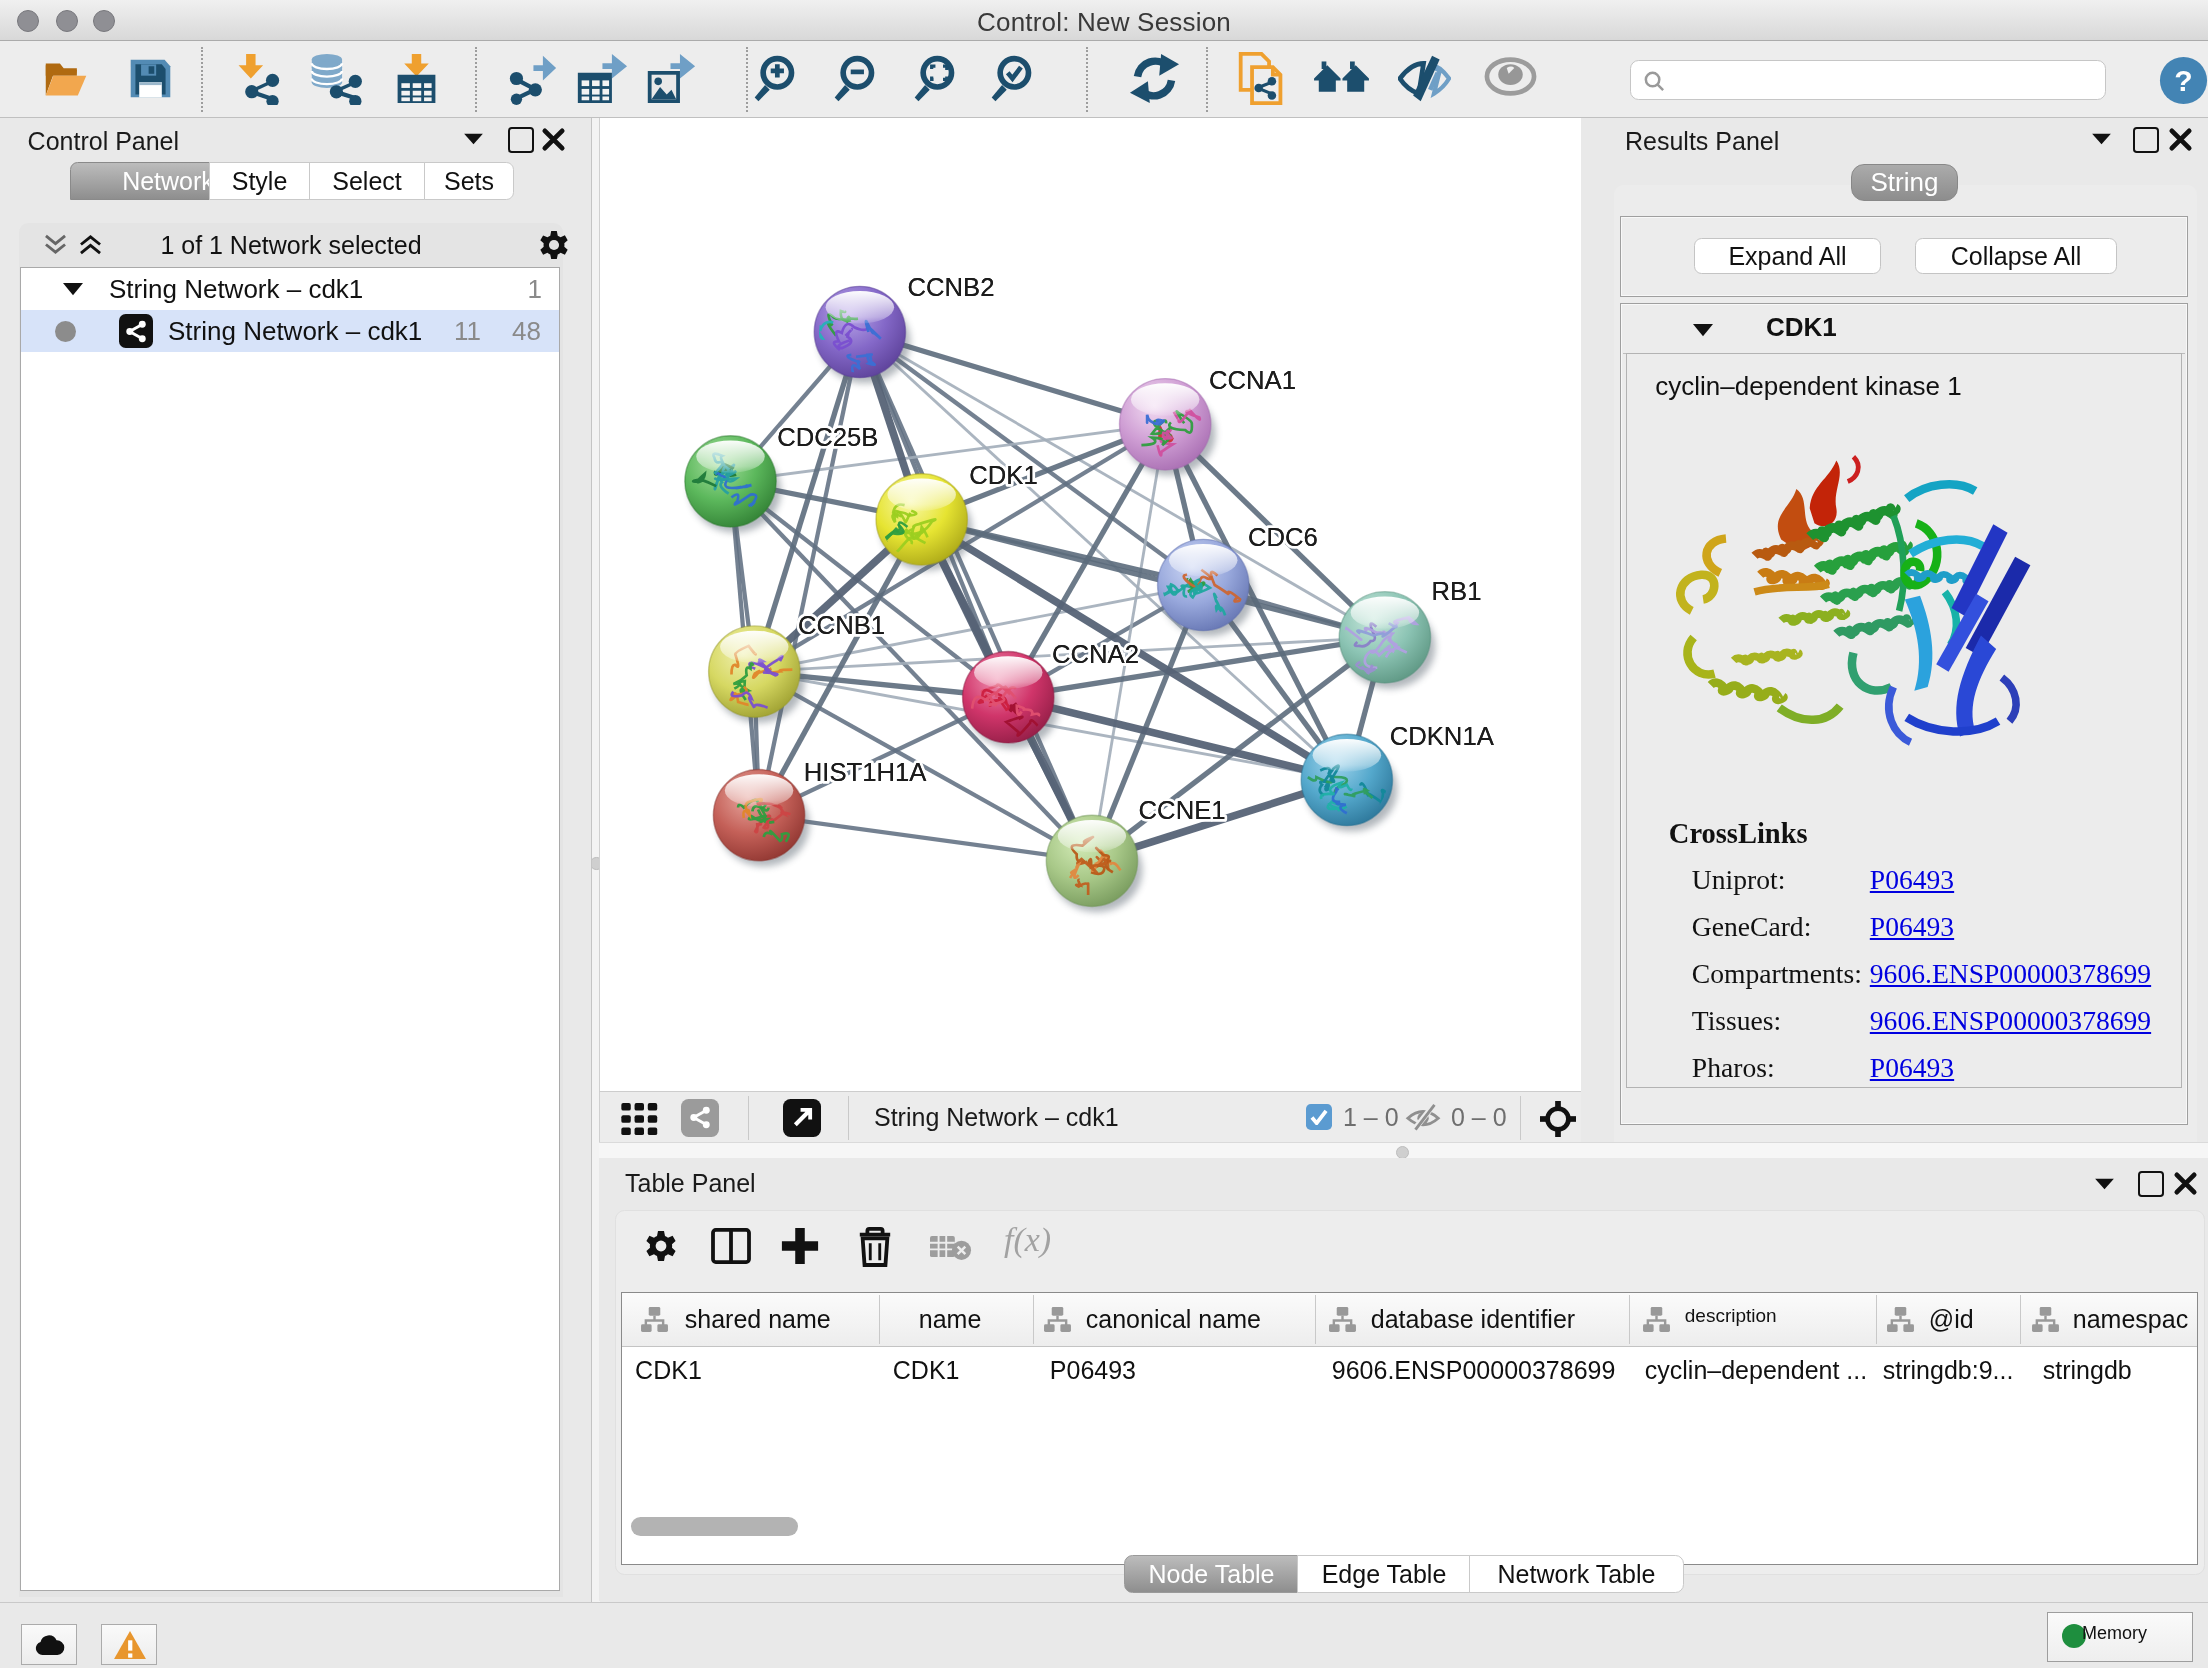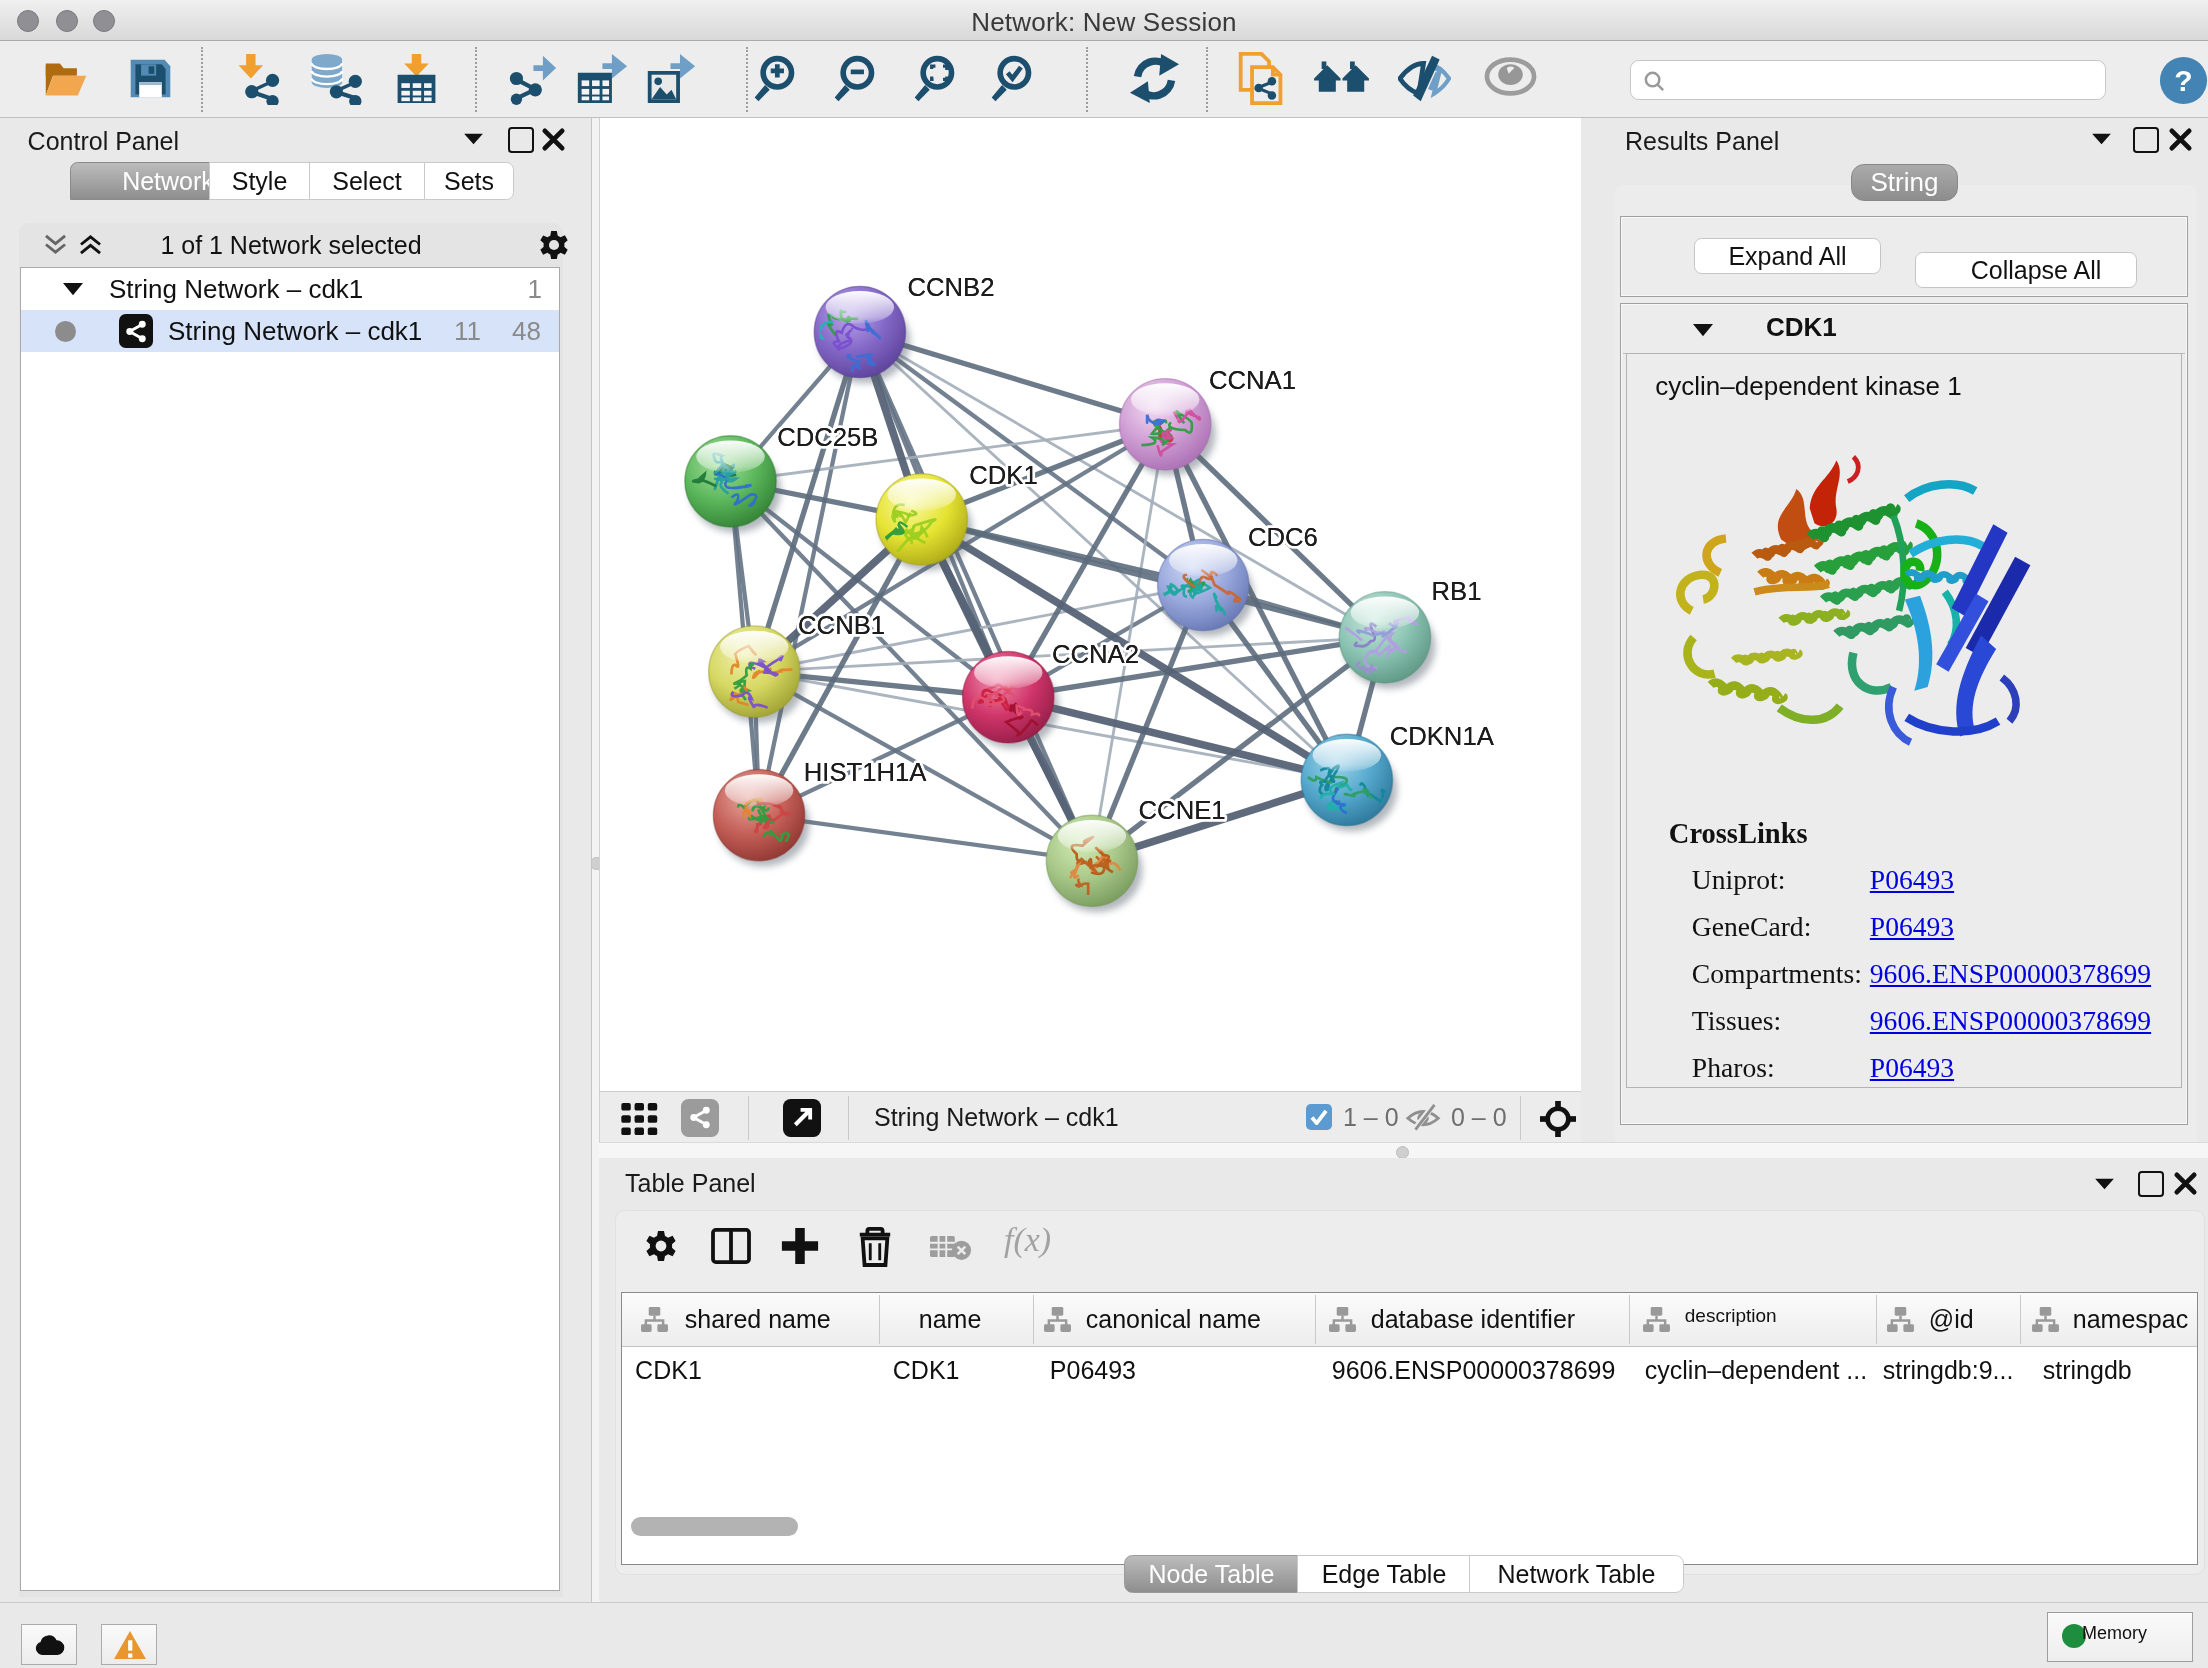--- a/index.html
+++ b/index.html
@@ -29,21 +29,21 @@
   
   .btn{background:#fff;border:1px solid #c4c4c4;border-radius:7.6px;font-size:25px;color:#111;text-align:center;}
   .treeic{width:27px;height:25px;}
 </style>
 </head>
 <body>
 <div id="titlebar" class="abs">
   <div class="tl abs" style="left:17px;"></div>
   <div class="tl abs" style="left:56px;"></div>
   <div class="tl abs" style="left:93px;"></div>
-  <div id="title" class="abs">Network: New Session</div>
+  <div id="title" class="abs">Control: New Session</div>
 </div>
 <div id="toolbar" class="abs">
 <svg class="abs ticon" style="left:42px" width="49" height="53" viewBox="0 0 52 56">
   <path d="M4 12 h15 l4 5 h14 v8 H4 z" fill="#b06a10"></path>
   <path d="M4 46 V14 h14 l4 5 h15 l-1 5 H12 L4 46" fill="#b06a10"></path>
   <path d="M4 46 L12 25 h35 L38 46 z" fill="#f2a74e"></path>
 </svg>
 <svg class="abs ticon" style="left:126px" width="49" height="53" viewBox="0 0 52 56">
   <path d="M5 8 h36 l6 7 v33 H5 z" fill="#538bb4"></path>
   <path d="M10 13 h28 l4 5 v27 H10 z" fill="#1c4e6d"></path>
@@ -668,21 +668,21 @@
   <svg class="abs" style="left:587px;top:8.6px" width="25" height="25" viewBox="0 0 26 26">
       <path d="M4 4 L22 22 M22 4 L4 22" stroke="#111" stroke-width="5" stroke-linecap="round"></path>
     </svg>
 
   <div class="abs" style="left:270px;top:46px;width:105px;height:35px;background:linear-gradient(#ababab,#8d8d8d);border:1px solid #888;border-radius:13px;color:#fff;font-size:26px;text-align:center;line-height:34px;z-index:5;">String</div>
 
   <div class="abs" style="left:33px;top:67px;width:583px;height:992px;background:#ececec;border-radius:9.5px 9.5px 0 0;"></div>
 
   <div class="abs" style="left:39px;top:98px;width:566px;height:79px;background:#ececec;border:1px solid #9f9f9f;box-shadow:inset 0 0 0 1px #f8f8f8;">
     <div class="abs btn" style="left:73px;top:21px;width:185px;height:34px;line-height:34px;">Expand All</div>
-    <div class="abs btn" style="left:294px;top:35px;width:200px;height:34px;line-height:34px;padding-left:20px;">Collapse All</div>
+    <div class="abs btn" style="left:294px;top:21px;width:200px;height:34px;line-height:34px;">Collapse All</div>
   </div>
 
   <div class="abs" style="left:39px;top:185px;width:566px;height:820px;background:#ececec;border:1px solid #9f9f9f;box-shadow:inset 0 0 0 1px #f8f8f8;">
     <div class="abs" style="left:1.9px;top:1.9px;width:562px;height:47px;background:#ececec;border-bottom:1px solid #bdbdbd;">
       <svg class="abs" style="left:70px;top:17px" width="20" height="14.3" viewBox="0 0 21 15">
           <path d="M0 1 h21 L10.5 14z" fill="#111"></path>
         </svg>
       <div class="abs" style="left:143px;top:5.7px;font-size:26px;font-weight:bold;color:#111;">CDK1</div>
     </div>
     <div class="abs" style="left:4.8px;top:49px;width:554px;height:733px;background:#ececec;border:1px solid #b3b3b3;">

